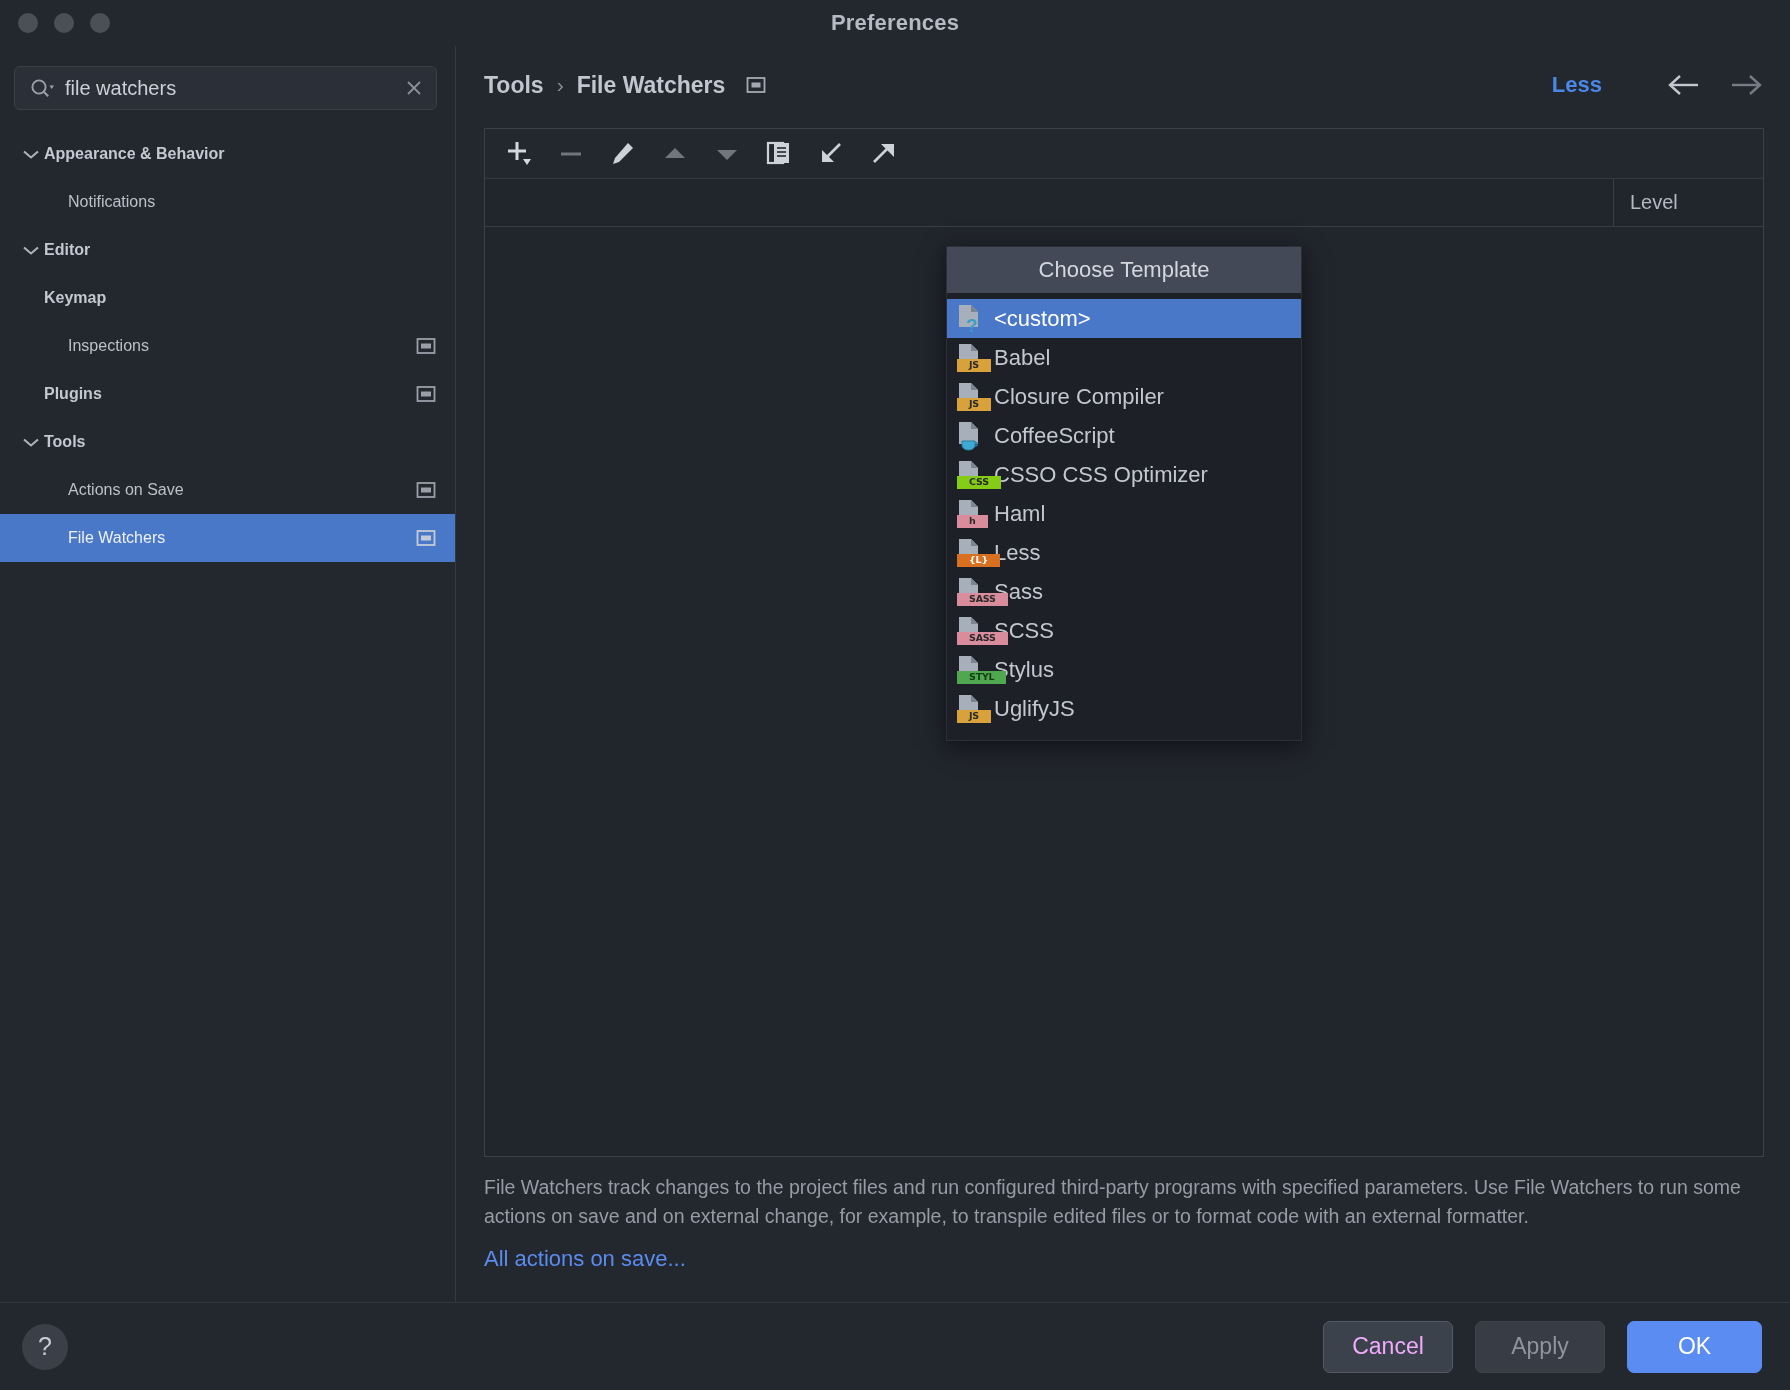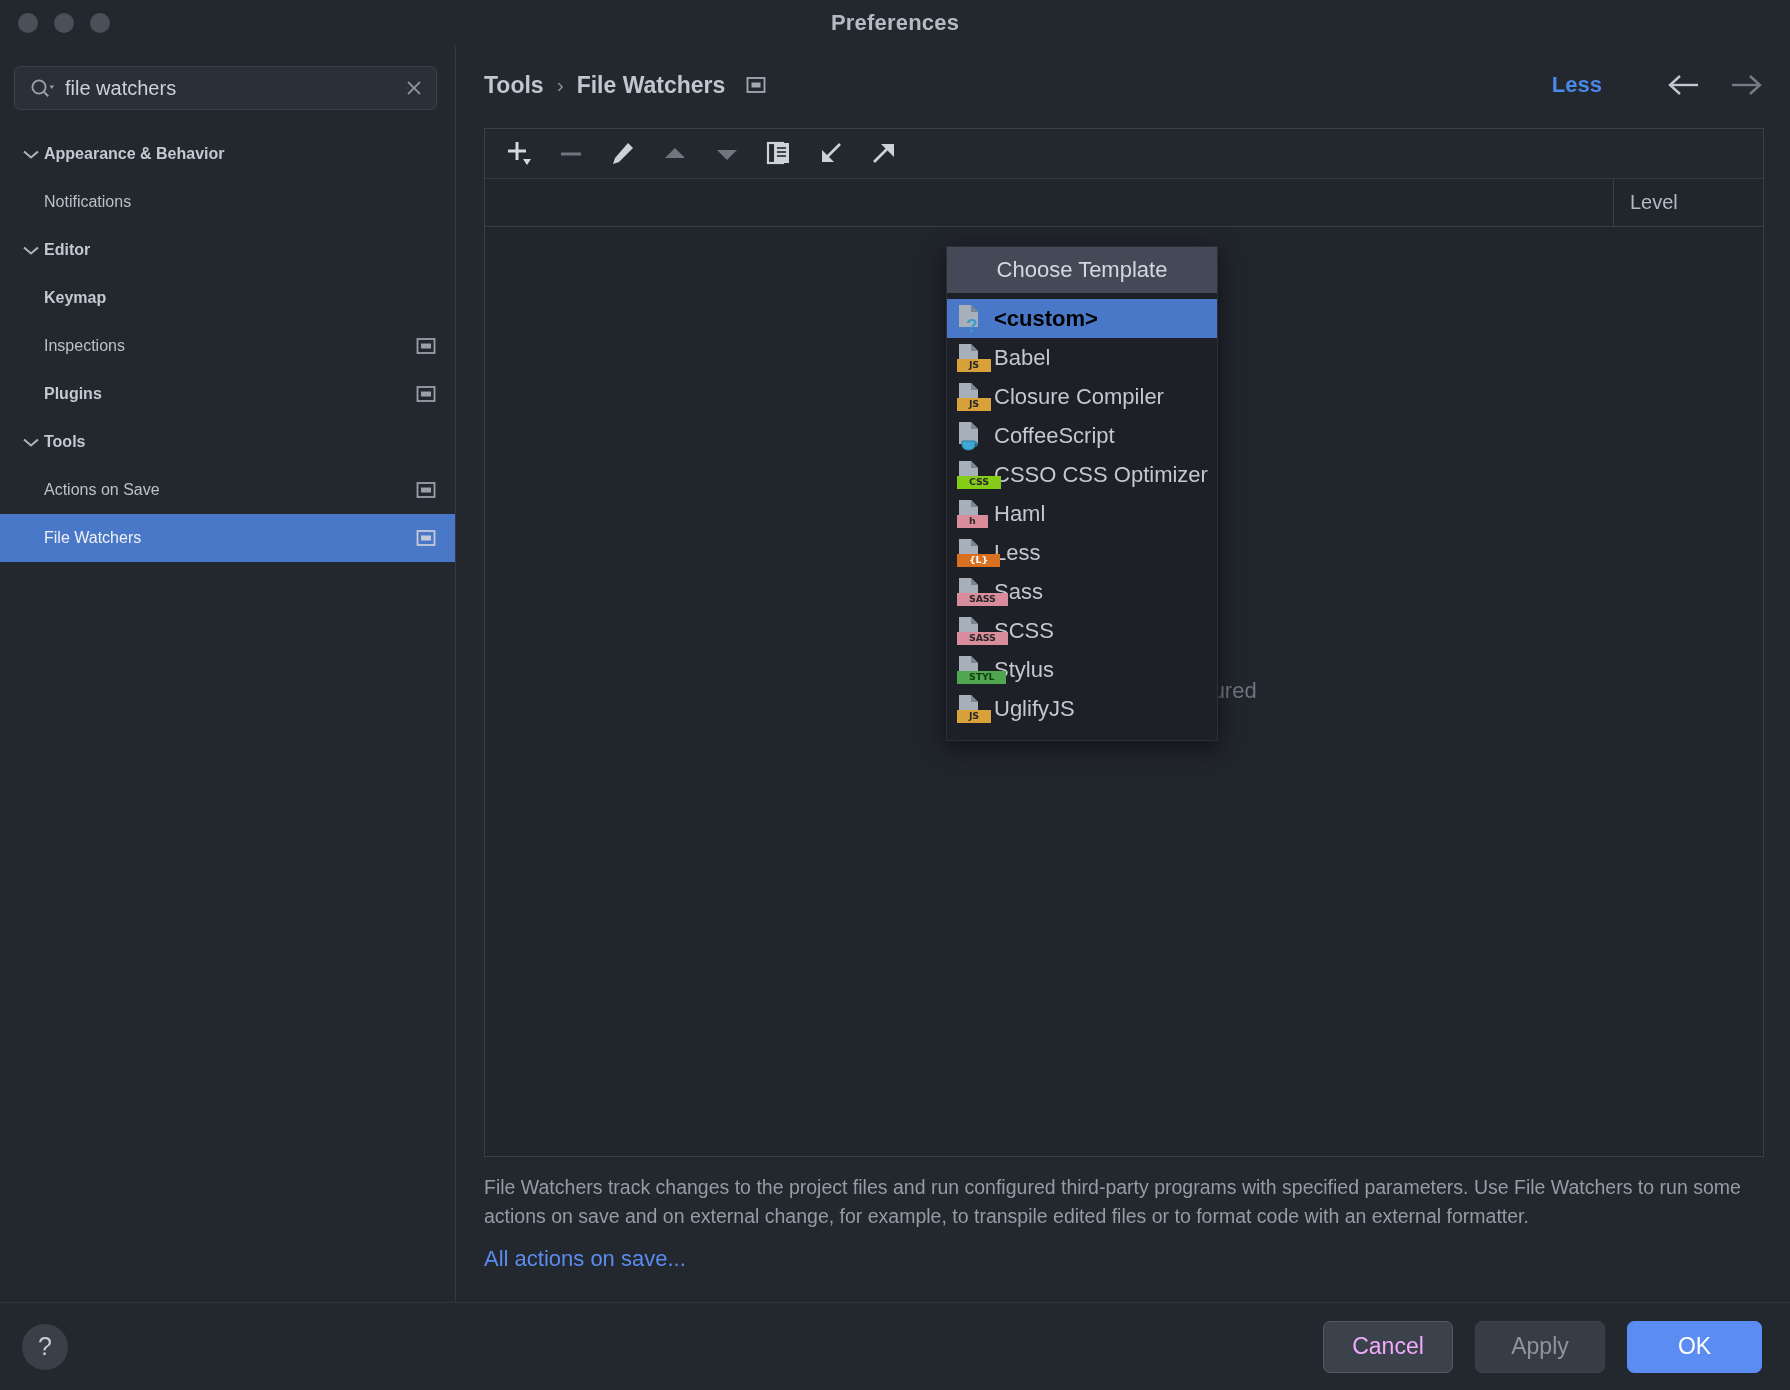--- a/index.html
+++ b/index.html
@@ -81,21 +81,21 @@
     margin-left: 18px;
   }
   .chev.empty { visibility: hidden; }
   .tree-label {
     font-size: 16px; color: #bcc0c8;
     white-space: nowrap;
   }
   .tree-row.level0 .tree-label { font-weight: bold; color: #c4c8d0; }
   .tree-row.level1 .tree-label { font-weight: normal; }
   .tree-row.level1 .chev { visibility: hidden; }
-  .tree-row.level1 .tree-label { }
+  .tree-row.level1 .tree-label { margin-left: 24px; }
   .tree-row.selected .tree-label { color: #eef1f5; }
   .badge-ico { margin-left: auto; display:flex; align-items:center; }
 
   
   .main {
     flex: 1; min-width: 0;
     background: #23272e;
     display: flex; flex-direction: column;
     position: relative;
   }
@@ -170,21 +170,21 @@
     padding: 14px 0 0 28px;
     font-size: 22px; color: #5c8bef;
     cursor: pointer;
   }
   .main-bottom-pad { height: 30px; }
 
   
   .popup {
     position: absolute;
     left: 490px; top: 200px;
-    width: 272px;
+    width: 356px;
     background: #1d2027;
     border: 1px solid #2b3038;
     box-shadow: 0 6px 22px rgba(0,0,0,.55);
     z-index: 40;
     padding-bottom: 12px;
   }
   .popup-title {
     height: 46px;
     background: #434956;
     display: flex; align-items: center; justify-content: center;
@@ -196,21 +196,21 @@
     display: flex; align-items: center;
     padding-left: 10px;
     cursor: pointer;
     gap: 11px;
   }
   .popup-item.selected { background: #4a78c8; }
   .popup-item .lbl {
     font-size: 22px; color: #c3c7cf;
     white-space: nowrap;
   }
-  .popup-item.selected .lbl { color: #000000; font-weight: bold; }
+  .popup-item.selected .lbl { color: #ffffff; }
 
   
   .fileico { position: relative; width: 26px; height: 30px; flex: 0 0 26px; }
   .fileico .doc {
     position: absolute; left: 2px; top: 1px;
     width: 19px; height: 22px;
   }
   .fileico .bdg {
     position: absolute; left: 0px; bottom: 1px;
     height: 13px; min-width: 22px;

